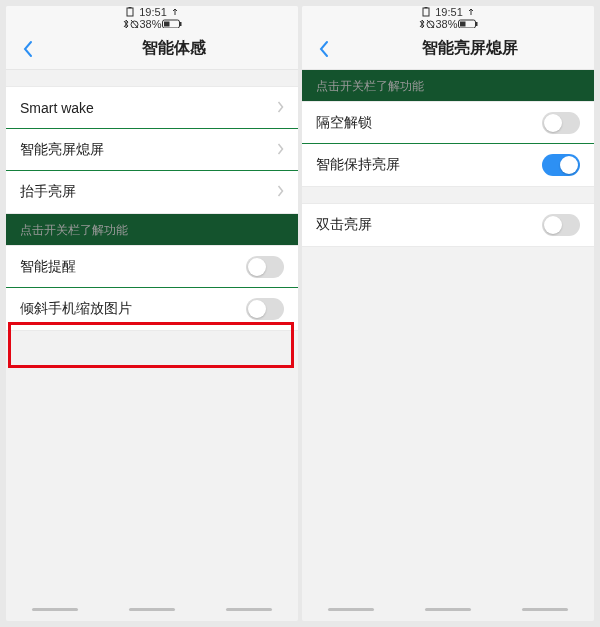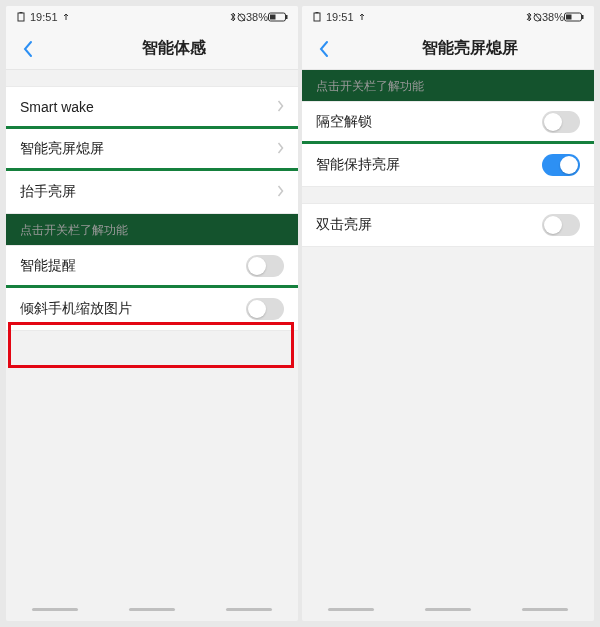--- a/index.html
+++ b/index.html
@@ -21,20 +21,21 @@
     
     .statusbar {
       height: 22px;
       background: #f7f7f7;
       display: flex;
       align-items: center;
       justify-content: space-between;
       padding: 0 10px;
       font-size: 11px;
       color: #333;
+      flex-direction: column;
     }
     .statusbar .left { display: flex; align-items: center; gap: 4px; }
     .statusbar .right { display: flex; align-items: center; gap: 0; }
     .statusbar svg { display: block; }
     
     .header {
       height: 42px;
       background: #f7f7f7;
       display: flex;
       align-items: center;
@@ -65,21 +66,21 @@
       padding: 8px 14px 6px;
       background: #14532d;
     }
     .row {
       background: #fff;
       min-height: 42px;
       display: flex;
       align-items: center;
       justify-content: space-between;
       padding: 0 14px;
-      border-bottom: 3px solid #15803d;
+      border-bottom: 1px solid #15803d;
       font-size: 14px;
       color: #222;
     }
     .row:last-child { border-bottom: none; }
     .group { border-top: 1px solid #eaeaea; border-bottom: 1px solid #eaeaea; }
     .chevron {
       color: #c8c8c8;
     }
     
     .toggle {

